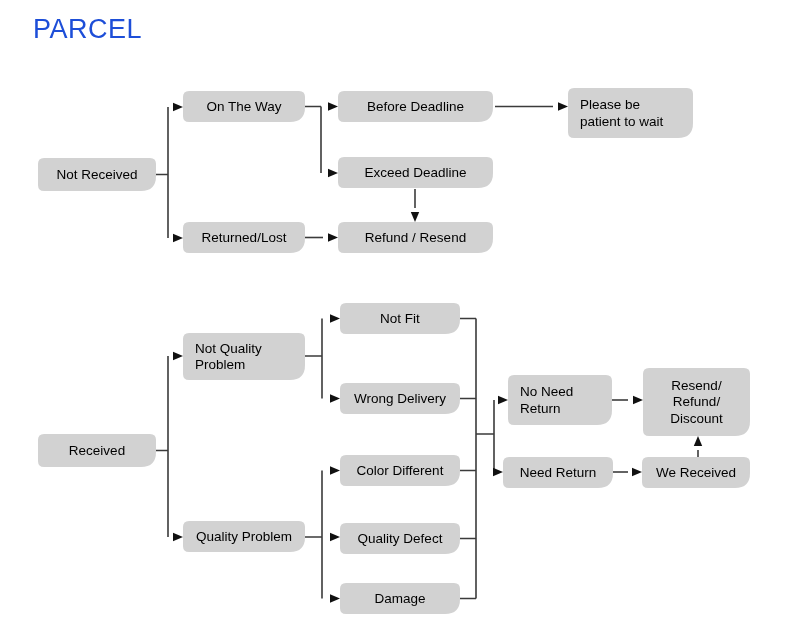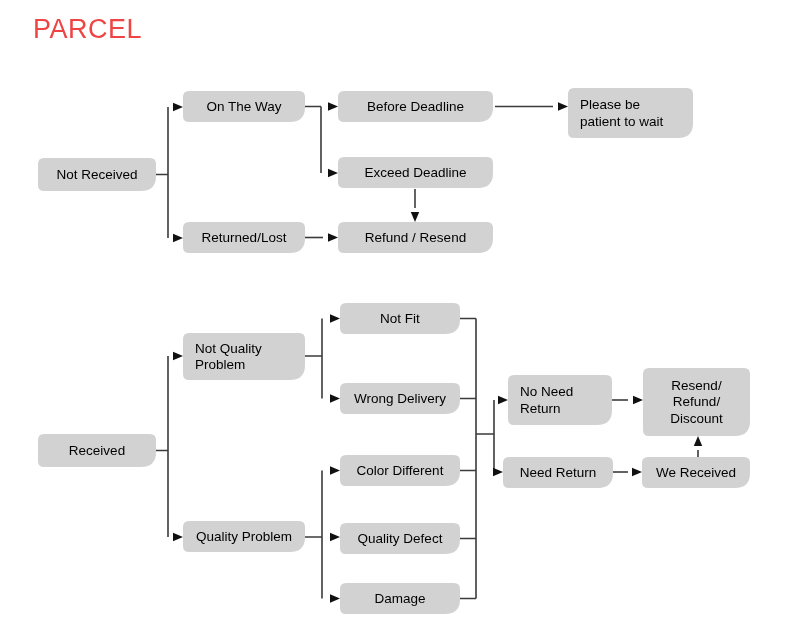--- a/index.html
+++ b/index.html
@@ -20,21 +20,21 @@
     top: 0;
     width: 800px;
     height: 642px;
   }
   .page-title {
     position: absolute;
     left: 33px;
     top: 14px;
     font-size: 27px;
     font-family: "Liberation Sans", sans-serif;
-    color: #ef4444;
+    color: #1d4ed8;
     letter-spacing: 0.5px;
     white-space: nowrap;
   }
   svg {
     display: block;
   }
   .node-shape {
     fill: #d2d2d2;
     stroke: none;
   }

